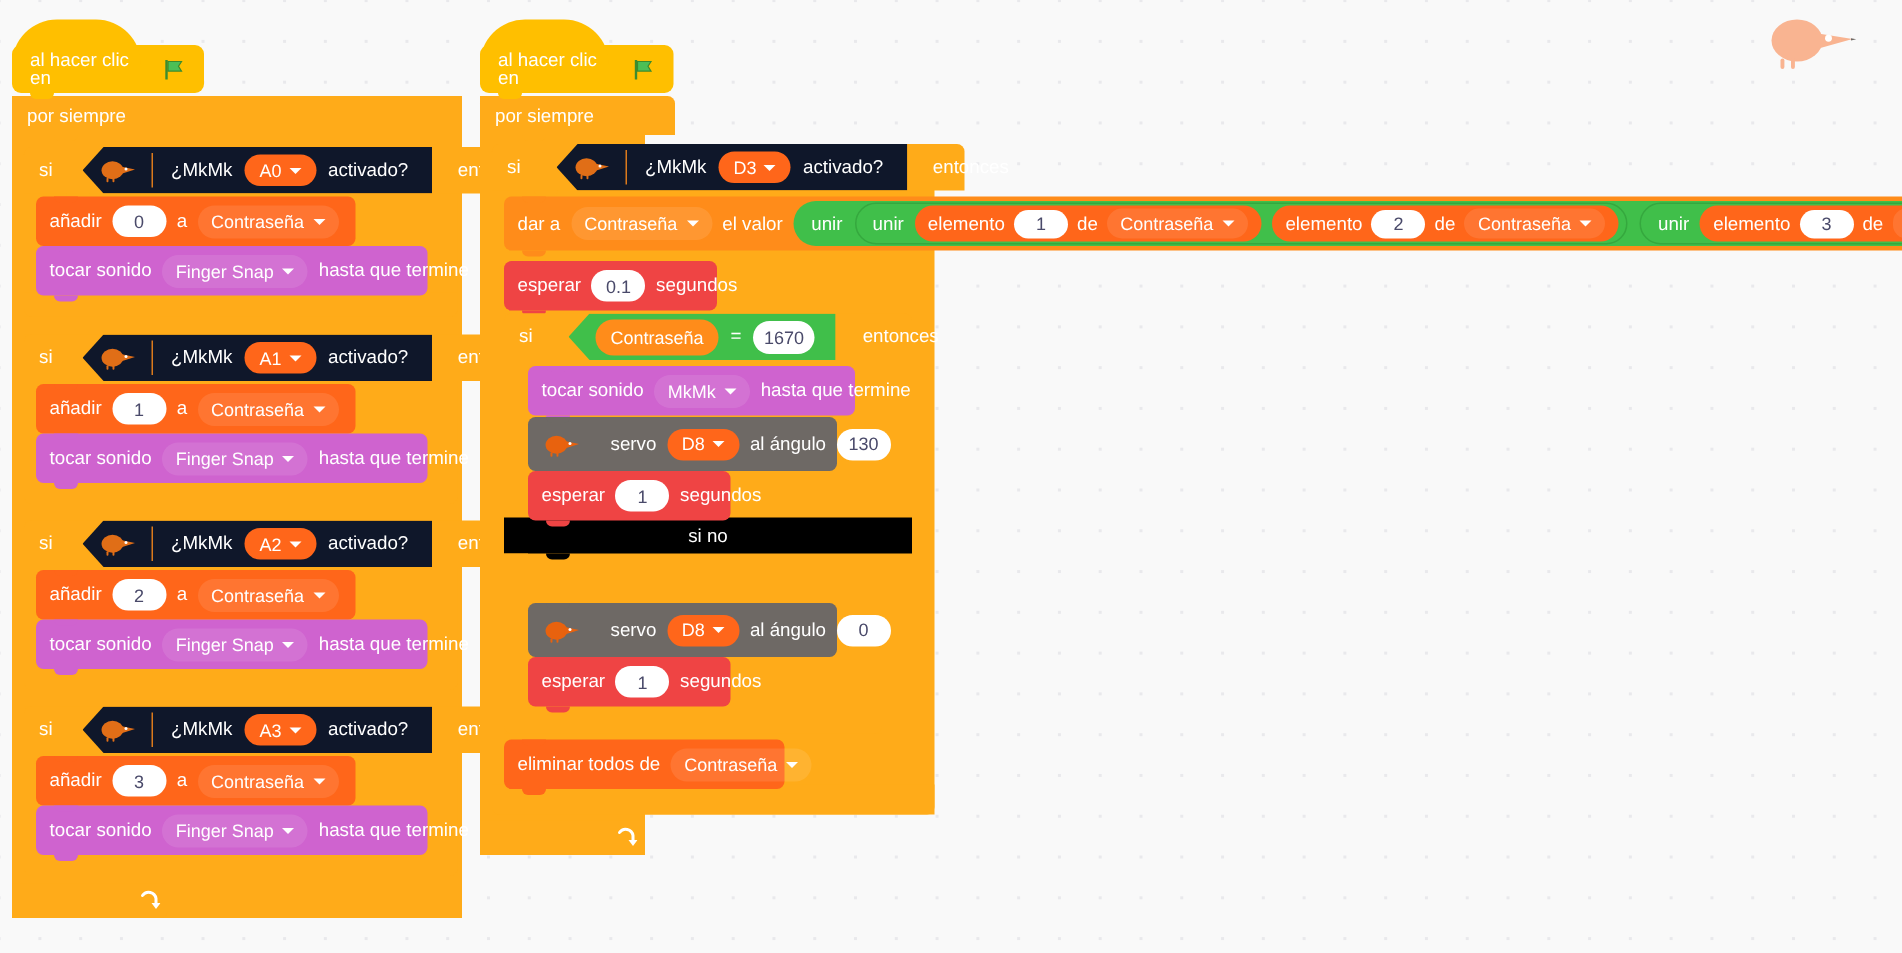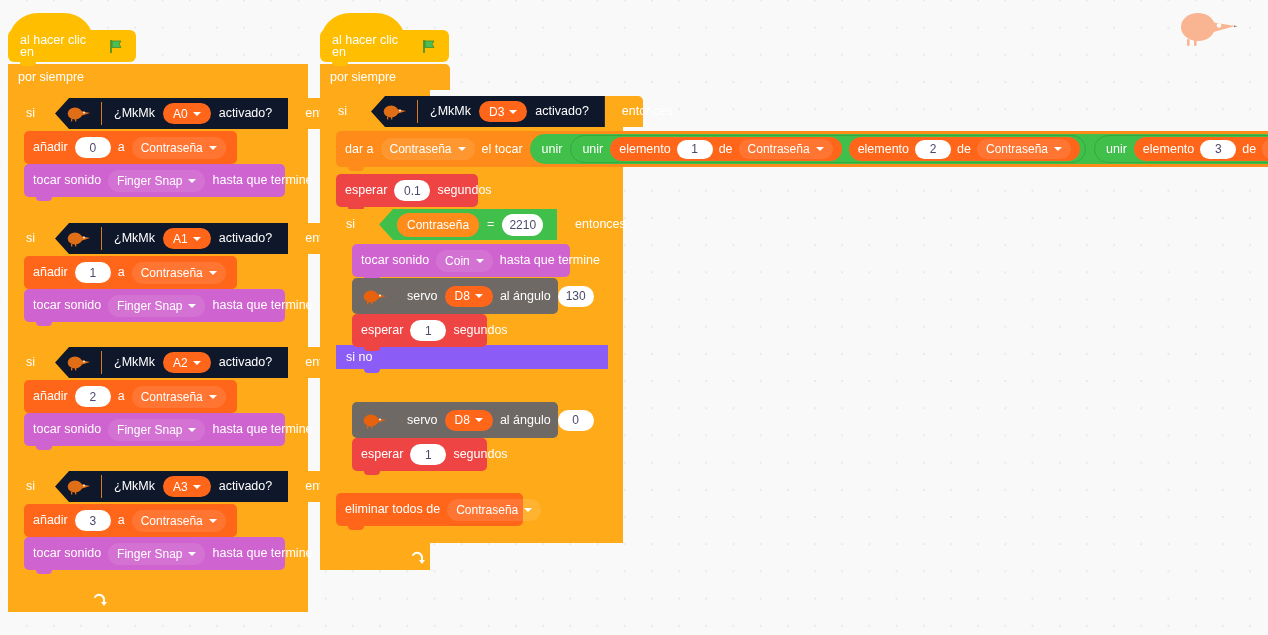--- a/index.html
+++ b/index.html
@@ -368,21 +368,21 @@
     <div class="cleft" style="top:31px;height:396px;background:#FFAB19;"></div>
     <div class="cbot" style="top:427px;width:295px;height:20px;background:#FFAB19;"></div>
   </div>
 
   <div class="blk cmd ctrl" style="left:336px;top:131px;width:960px;height:36px;background:#FF8C1A;border-radius:5px;padding-left:9px;gap:7px;">
     <span class="lbl">dar a</span>
     <span class="fld ondark">
       <span>Contraseña</span>
         <i class="arw"></i>
     </span>
-    <span class="lbl">el tocar</span>
+    <span class="lbl">el valor</span>
 
     <span class="oval green" style="height:30px;border-radius:16px;padding:0 0 0 12px;gap:8px;display:inline-flex;align-items:center;">
       <span class="lbl">unir</span>
 
       <span class="oval green" style="height:26px;border-radius:14px;padding:0 0 0 11px;gap:7px;display:inline-flex;align-items:center;border:1.5px solid #35A83E;">
         <span class="lbl">unir</span>
 
         <span class="oval" style="background:#FF661A;height:24px;border-radius:13px;padding:0 9px;gap:6px;">
           <span class="lbl">elemento</span>
           <span class="oval num" style="height:19px;">1</span>
@@ -424,38 +424,38 @@
     <span class="oval num">0.1</span>
     <span class="lbl">segundos</span>
   </div>
 
   <div class="cwrap orangeC" style="left:336px;top:209px;width:252px;height:280px;">
     <div class="ctop" style="width:252px;height:31px;background:#FFAB19;">
       <span class="lbl">si</span>
       <span class="hexa op" style="margin-left:16px;padding:0 14px 0 18px;">
         <span class="oval var" style="height:24px;border-radius:13px;">Contraseña</span>
         <span class="lbl">=</span>
-        <span class="oval num" style="height:22px;">2210</span>
+        <span class="oval num" style="height:22px;">1670</span>
       </span>
       <span class="lbl" style="margin-left:10px;">entonces</span>
     </div>
 
     <div class="cleft" style="top:31px;height:105px;background:#FFAB19;"></div>
 
-    <div class="ctop" style="top:136px;width:252px;height:24px;background:#8b5cf6;border-radius:0;">
+    <div class="ctop" style="top:136px;width:252px;height:24px;background:#000000;border-radius:0;justify-content:center;">
       <span class="lbl">si no</span>
     </div>
     <div class="cleft" style="top:160px;height:101px;background:#FFAB19;"></div>
     <div class="cbot" style="top:261px;width:252px;height:19px;background:#FFAB19;"></div>
   </div>
 
   <div class="blk cmd sound" style="left:352px;top:244px;width:218px;">
     <span class="lbl">tocar sonido</span>
     <span class="fld ondark">
-      <span>Coin</span>
+      <span>MkMk</span>
         <i class="arw"></i>
     </span>
     <span class="lbl">hasta que termine</span>
   </div>
 
   <div class="blk cmd ext" style="left:352px;top:278px;width:206px;height:36px;">
     <span class="kiwi">
       <svg viewBox="0 0 26 17" width="26" height="17">
         <ellipse cx="10" cy="8.5" rx="7.3" ry="6" fill="#E8620E"></ellipse>
         <path d="M15.5 6 L25 8 L15.5 11 Z" fill="#E8620E"></path>

